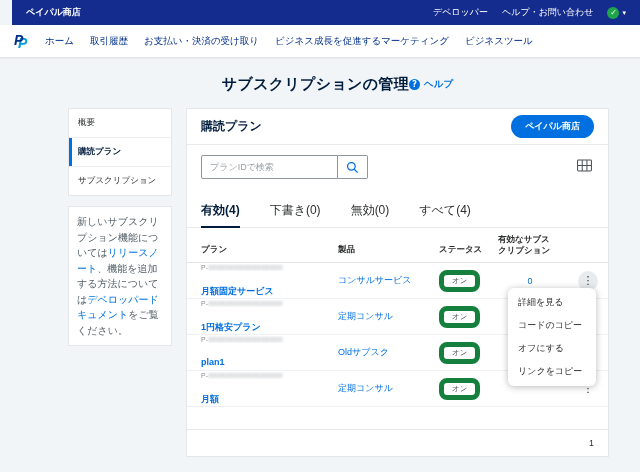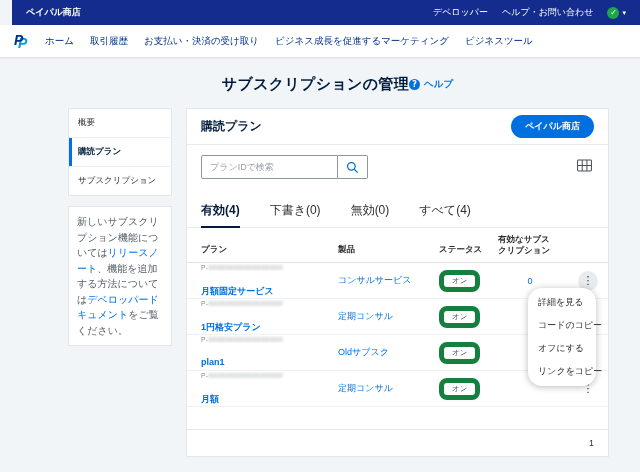--- a/index.html
+++ b/index.html
@@ -108,22 +108,22 @@
   .kebab { width:20px; height:20px; border-radius:50%; margin-left:auto;
     display:flex; align-items:center; justify-content:center;
     font-size:11px; color:#2c2e2f; cursor:pointer; }
   .kebab.circled { background:#e8ebee; }
 
   .table-spacer { height:22px; }
   .pagination { border-top:1px solid #e8ebee; padding:8px 14px; text-align:right;
     font-size:9px; color:#2c2e2f; }
   .pagination span { cursor:pointer; }
 
-  .context-menu { position:absolute; top:179px; right:12px; width:68px; z-index:5;
-    background:#fff; border-radius:14px; box-shadow:0 1px 7px rgba(0,0,0,.28); padding:3px 0; }
+  .context-menu { position:absolute; top:179px; right:12px; width:88px; z-index:5;
+    background:#fff; border-radius:6px; box-shadow:0 1px 7px rgba(0,0,0,.28); padding:3px 0; }
   .menu-item { padding:5px 10px; font-size:9px; color:#2c2e2f; white-space:nowrap; cursor:pointer; }
 </style>
 </head>
 <body>
 
 <div class="topbar">
   <span class="store-name">ペイパル商店</span>
   <div class="topbar-right">
     <a class="topbar-link">デベロッパー</a>
     <a class="topbar-link">ヘルプ・お問い合わせ</a>

